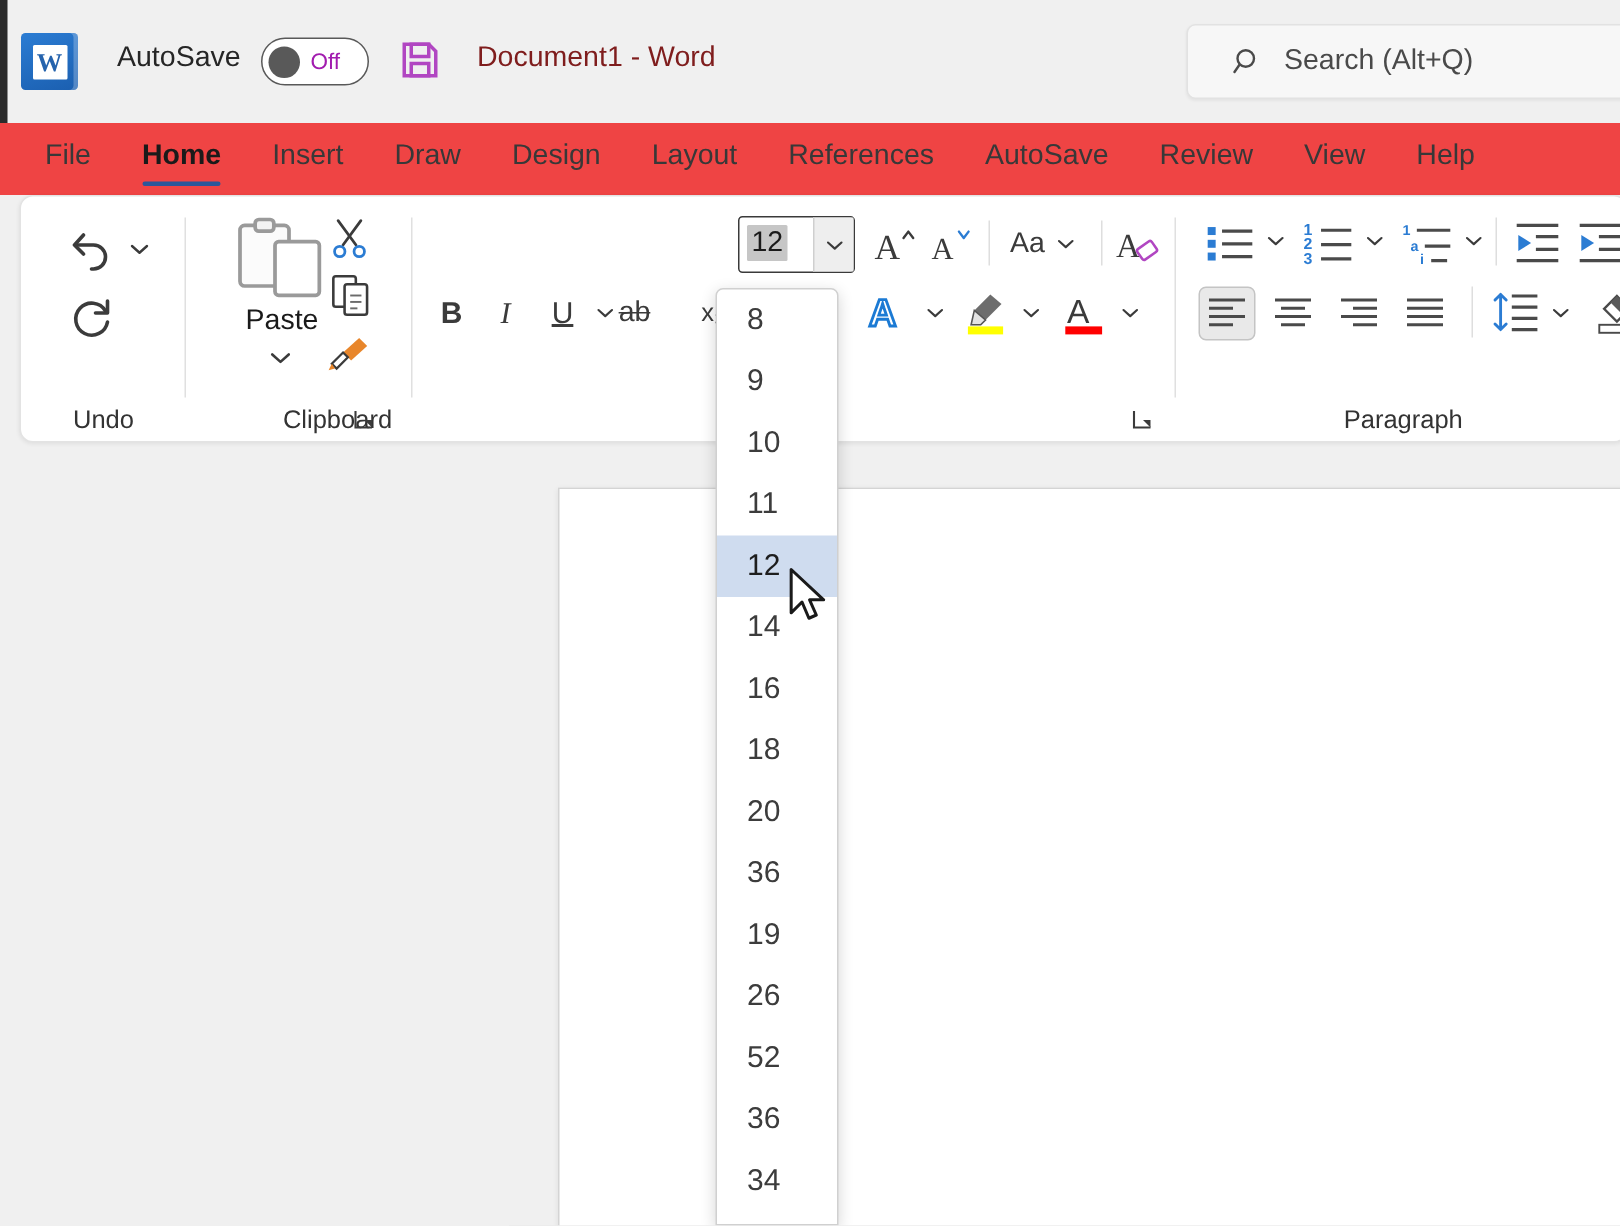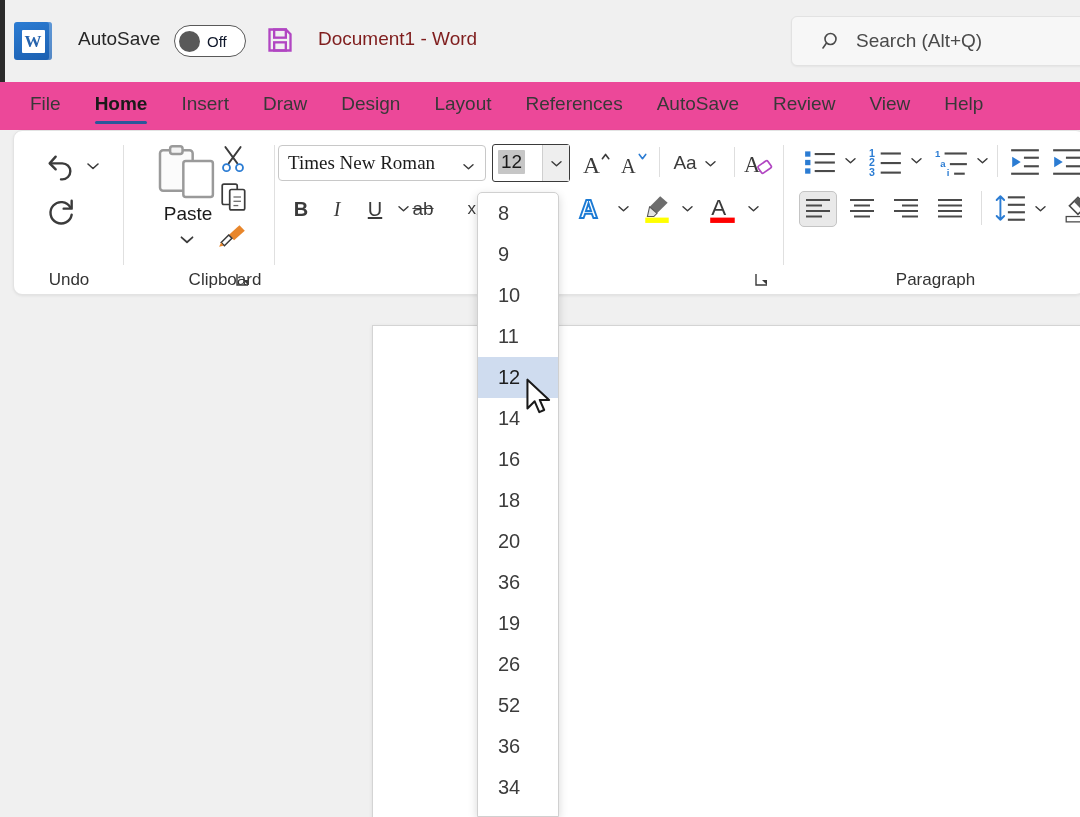--- a/index.html
+++ b/index.html
@@ -62,21 +62,21 @@
     border-radius: 16px;
     background: #ffffff;
     border: 1.6px solid #595959;
     display: flex; align-items: center;
   }
   .toggle .knob {
     width: 21px; height: 21px; border-radius: 50%;
     background: #595959; margin-left: 4px;
   }
   .toggle .tlabel {
-    font-size: 15px; color: #0f172a; margin-left: 7px;
+    font-size: 15px; color: #a21caf; margin-left: 7px;
   }
 
   .save-icon {
     position: absolute; left: 266px; top: 25px;
     width: 28px; height: 30px;
   }
 
   .doc-title {
     position: absolute; left: 318px; top: 28px;
     font-size: 19px; color: #7f1d1d; white-space: nowrap;
@@ -96,21 +96,21 @@
     width: 20px; height: 20px; flex: none;
   }
   .searchbox .splaceholder {
     font-size: 19px; color: #4a4a4a;
   }
 
   
   .tabstrip {
     position: absolute; left: 0; top: 82px;
     width: 1080px; height: 48px;
-    background: #ec4899;
+    background: #ef4444;
     display: flex; align-items: center;
     padding-left: 30px;
   }
   .tab {
     font-size: 19px; color: #383838;
     margin-right: 34px;
     position: relative;
     padding-bottom: 4px;
     white-space: nowrap;
   }
@@ -424,28 +424,20 @@
         <svg width="16" height="16" viewBox="0 0 16 16" fill="none">
           <path d="M2 2v11h11" stroke="#3b3b3b" stroke-width="1.4"></path>
           <path d="M13 13L8 8h5z" fill="#3b3b3b"></path>
         </svg>
       </div>
       <div class="grp-sep" style="right:-12px;"></div>
     </div>
 
     <div class="grp grp-font">
 
-      <div class="combo combo-font">
-        <span class="ctext">Times New Roman</span>
-        <span class="ccaret">
-          <svg width="13" height="9" viewBox="0 0 14 10">
-              <path d="M2 3l5 4.5L12 3" stroke="#3b3b3b" stroke-width="1.6" fill="none" stroke-linecap="round" stroke-linejoin="round"></path>
-            </svg>
-        </span>
-      </div>
 
       <div class="combo combo-size">
         <span class="size-value">12</span>
         <span class="size-drop">
           <svg width="13" height="9" viewBox="0 0 14 10">
               <path d="M2 3l5 4.5L12 3" stroke="#3b3b3b" stroke-width="1.6" fill="none" stroke-linecap="round" stroke-linejoin="round"></path>
             </svg>
         </span>
       </div>
 

